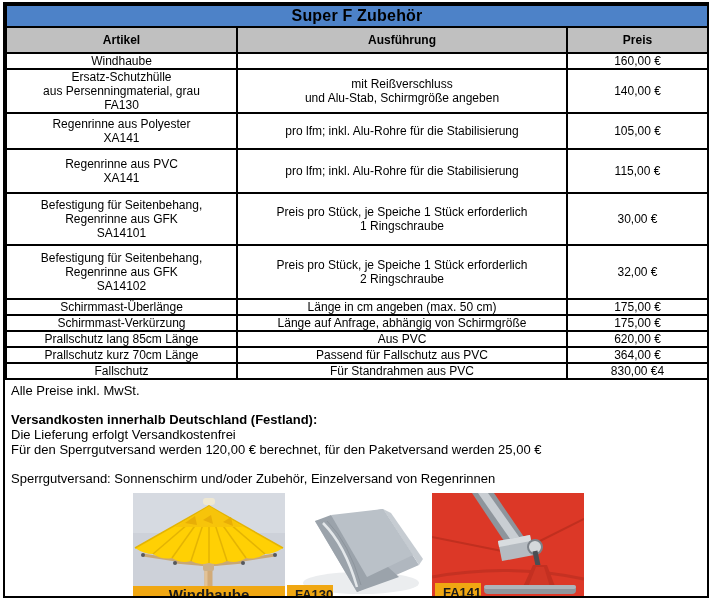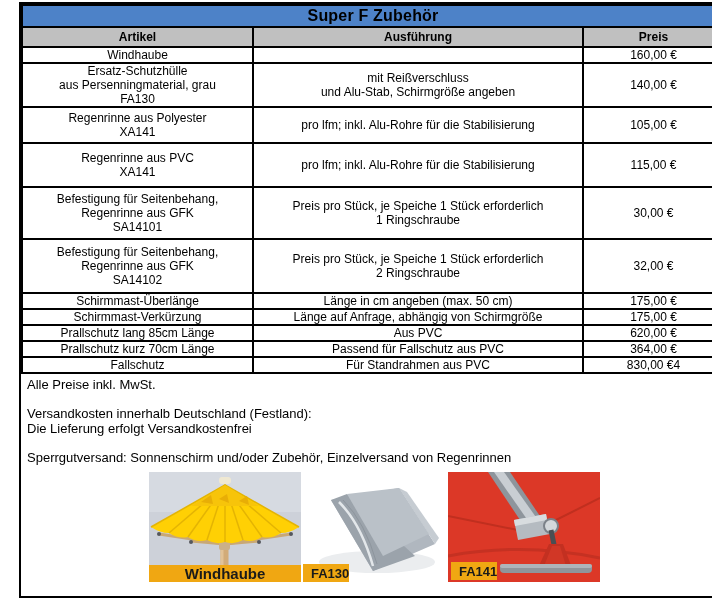--- a/index.html
+++ b/index.html
@@ -5,54 +5,54 @@
   :root{
     --title-bg:#4d82c8;
     --header-bg:#c0c0c0;
     --label-bg:#f0a712;
     --fa141-bg:#dc3827;
     --border:#000000;
   }
   *{box-sizing:border-box;}
   html,body{margin:0;padding:0;background:#ffffff;}
   body{font-family:"Liberation Sans",sans-serif;color:#000;}
-  .page{width:712px;height:611px;background:#fff;padding:2px 19px;}
+  .page{width:712px;height:611px;background:#fff;padding:2px 3px;}
   .content-box{width:706px;height:596px;border:2px solid var(--border);background:#fff;overflow:hidden;}
 
   table.price-table{border-collapse:collapse;table-layout:fixed;width:100%;}
   table.price-table col.c1{width:231px;}
   table.price-table col.c2{width:330px;}
   table.price-table col.c3{width:141px;}
   table.price-table th,table.price-table td{
     border:2px solid var(--border);
     text-align:center;vertical-align:middle;
     font-size:12px;line-height:14px;padding:0 2px;
     overflow:hidden;
   }
   tr.title-row th{
     background:var(--title-bg);
     font-size:16px;font-weight:bold;height:22px;line-height:20px;
     letter-spacing:.2px;
   }
   tr.header-row th{
     background:var(--header-bg);
-    font-weight:bold;height:20px;
+    font-weight:bold;height:26px;
   }
   tbody tr:nth-child(1){height:16px;}
   tbody tr:nth-child(2){height:33px;}
   tbody tr:nth-child(3){height:36px;}
   tbody tr:nth-child(4){height:44px;}
   tbody tr:nth-child(5){height:52px;}
   tbody tr:nth-child(6){height:54px;}
   tbody tr:nth-child(7),tbody tr:nth-child(8),tbody tr:nth-child(9),
   tbody tr:nth-child(10),tbody tr:nth-child(11){height:16px;}
 
   .notes{padding:3px 0 0 6px;font-size:13px;line-height:15px;}
   .notes p{margin:0;}
-  .notes p.bold{font-weight:normal;}
+  .notes p.bold{font-weight:bold;}
   .notes p.spaced{margin-top:14px;}
   .notes b{font-weight:normal;}
 
   .images{display:flex;align-items:flex-end;margin:7px 0 0 128px;height:110px;}
   .images figure{margin:0;padding:0;line-height:0;}
   .images figure + figure{margin-left:2px;}
   .images figure.fig-fa141{margin-left:5px;}
   svg text.caption{font-family:"Liberation Sans",sans-serif;font-weight:bold;fill:#1a1a1a;}
 </style>
 </head>
@@ -133,20 +133,21 @@
             <td>Für Standrahmen aus PVC</td>
             <td>830,00 €4</td>
           </tr>
         </tbody>
     </table>
 
     <div class="notes">
       <p>Alle Preise inkl. MwSt.</p>
       <p class="bold spaced">Versandkosten innerhalb Deutschland (Festland):</p>
       <p>Die Lieferung erfolgt Versandkostenfrei</p>
+      <p>Für den Sperrgutversand werden 120,00 € berechnet, für den  Paketversand werden 25,00 €</p>
       <p class="spaced"><b>Sperrgutversand:</b><span> Sonnenschirm und/oder Zubehör, Einzelversand von Regenrinnen</span></p>
     </div>
 
     <div class="images">
 
       <figure>
         <svg width="152" height="110" viewBox="0 0 152 110">
           <rect width="152" height="110" fill="#cdd1d9"></rect>
           <rect width="152" height="40" fill="#d6dae1"></rect>
 

